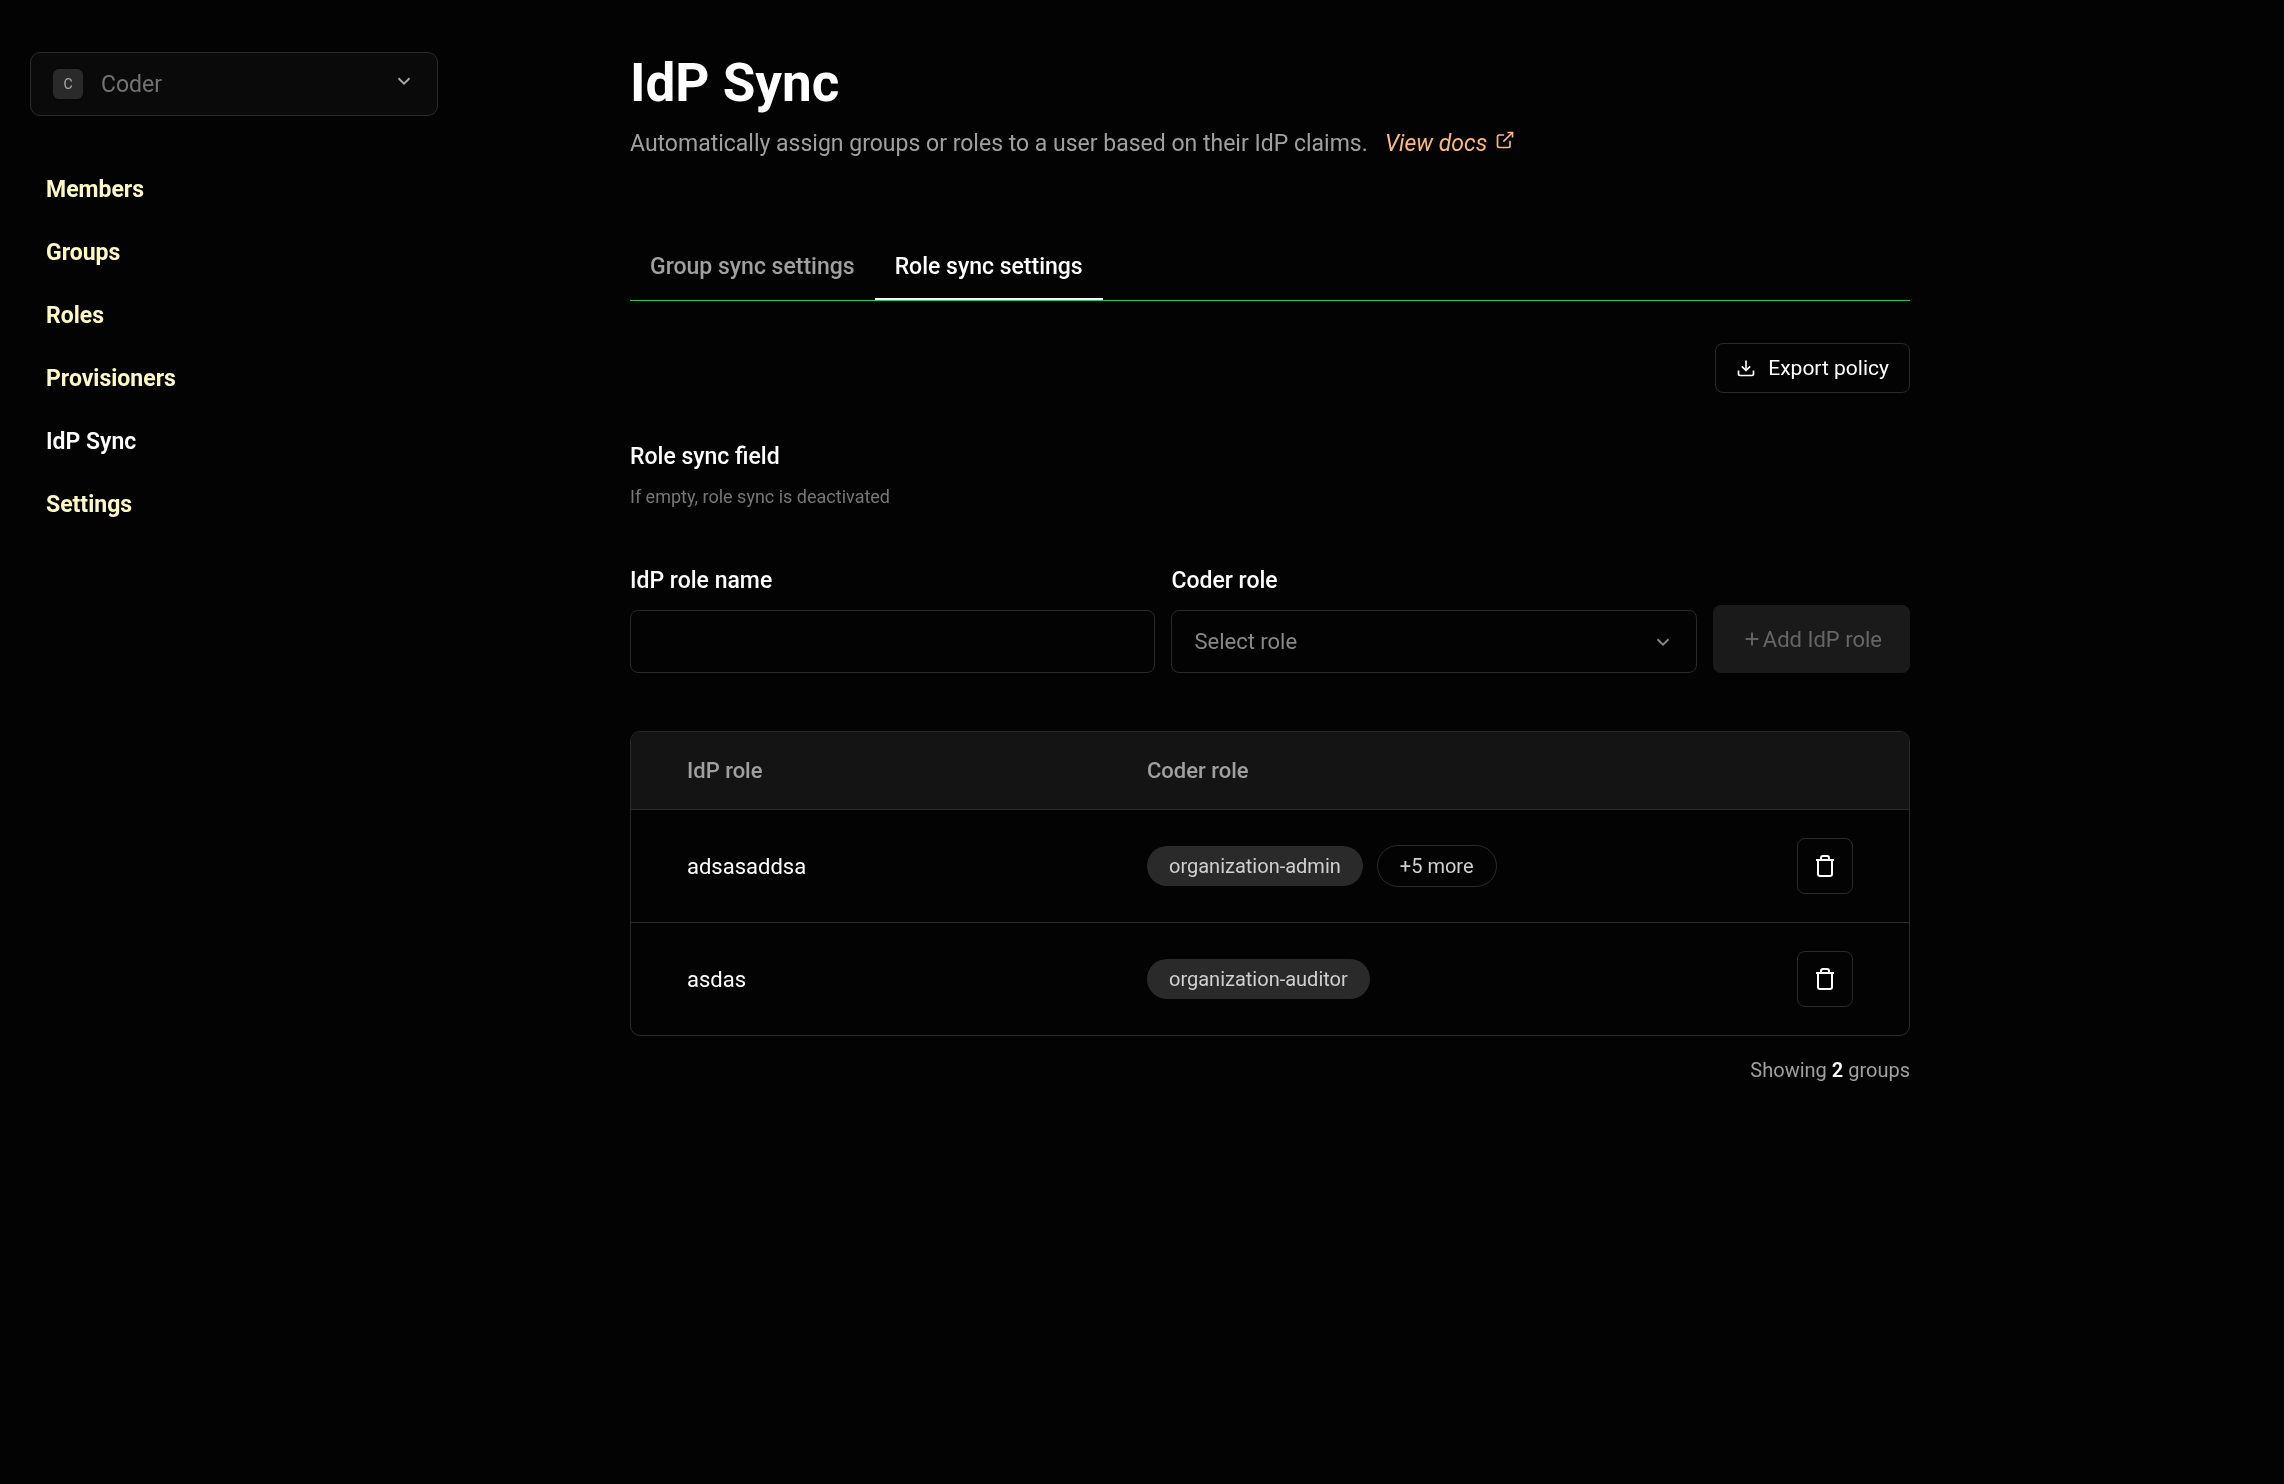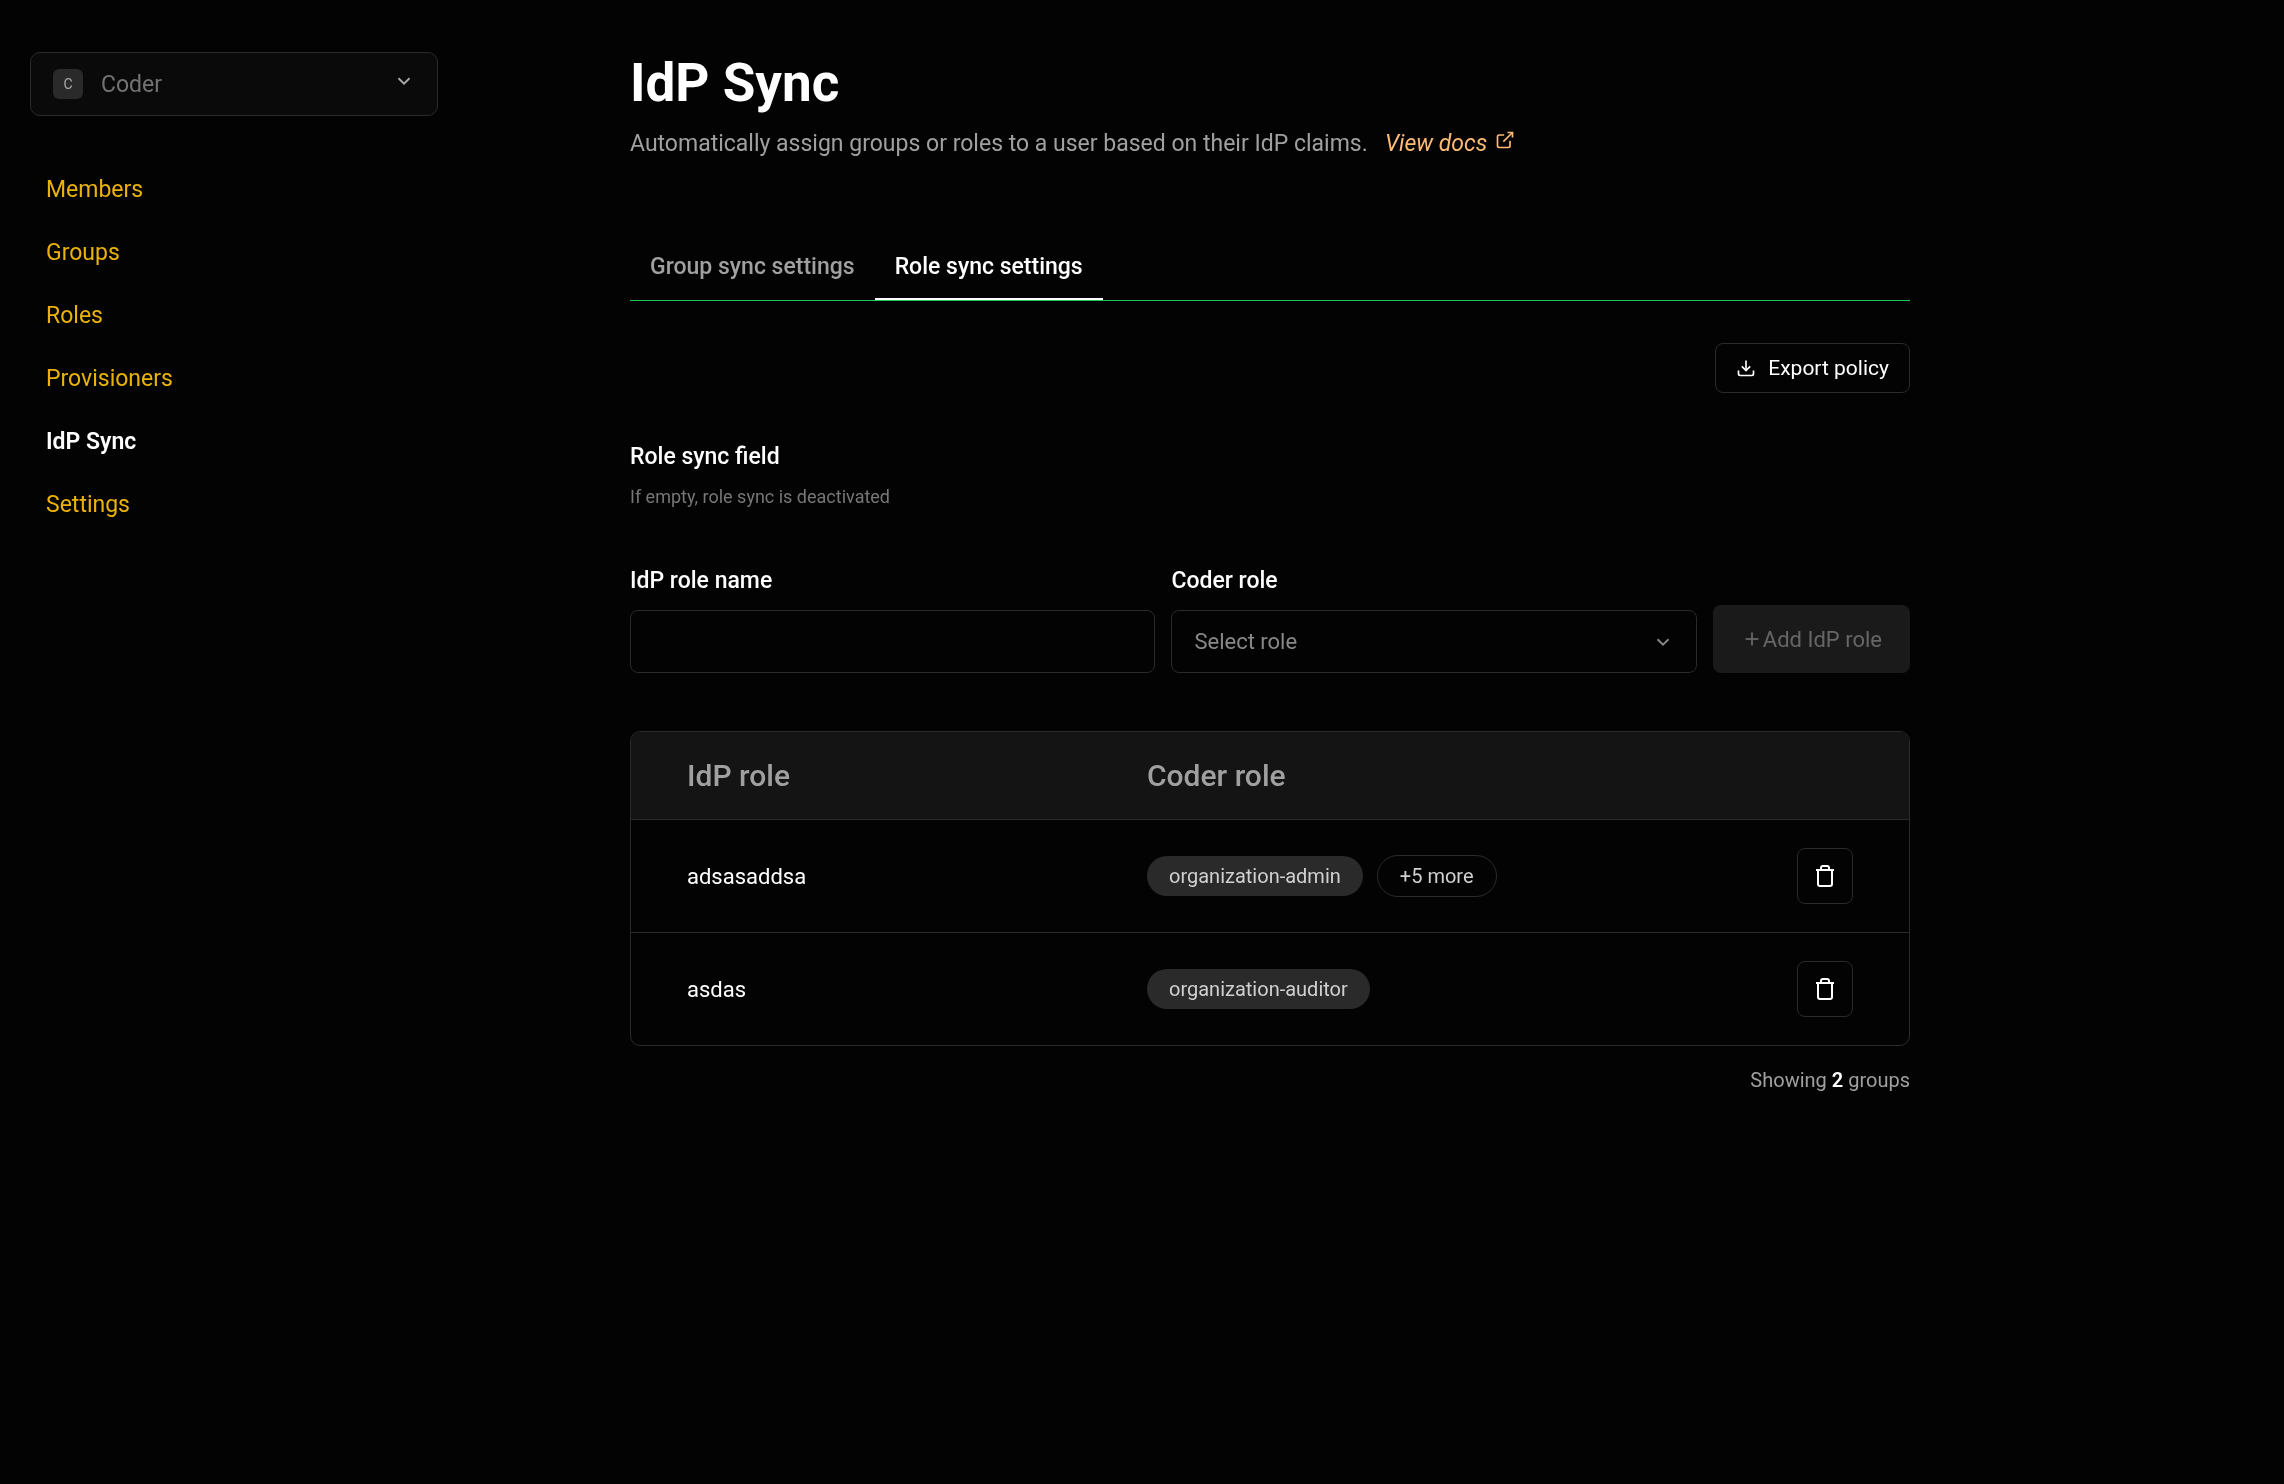--- a/index.html
+++ b/index.html
@@ -57,24 +57,24 @@
       color: #aaa;
     }
     .nav-list {
       margin-top: 42px;
       display: flex;
       flex-direction: column;
       gap: 0;
     }
     .nav-item {
       padding: 18px 16px;
-      color: #eab308;
-      cursor: pointer;
-      font-size: 23px;
-      font-weight: 400;
+      color: #fef9c3;
+      cursor: pointer;
+      font-size: 23px;
+      font-weight: 700;
     }
     .nav-item.active {
       color: #ffffff;
       font-weight: 600;
     }
     .main-content {
       flex: 1;
       max-width: 1280px;
     }
     .page-title {
@@ -211,21 +211,21 @@
       overflow: hidden;
     }
     .table-header {
       background: #141414;
       display: flex;
       padding: 26px 56px;
       border-bottom: 1px solid #2a2a2a;
     }
     .table-header-cell {
       color: #a0a0a0;
-      font-size: 30px;
+      font-size: 22px;
       font-weight: 500;
     }
     .th-idp {
       width: 460px;
     }
     .th-coder {
       flex: 1;
     }
     .table-row {
       display: flex;

